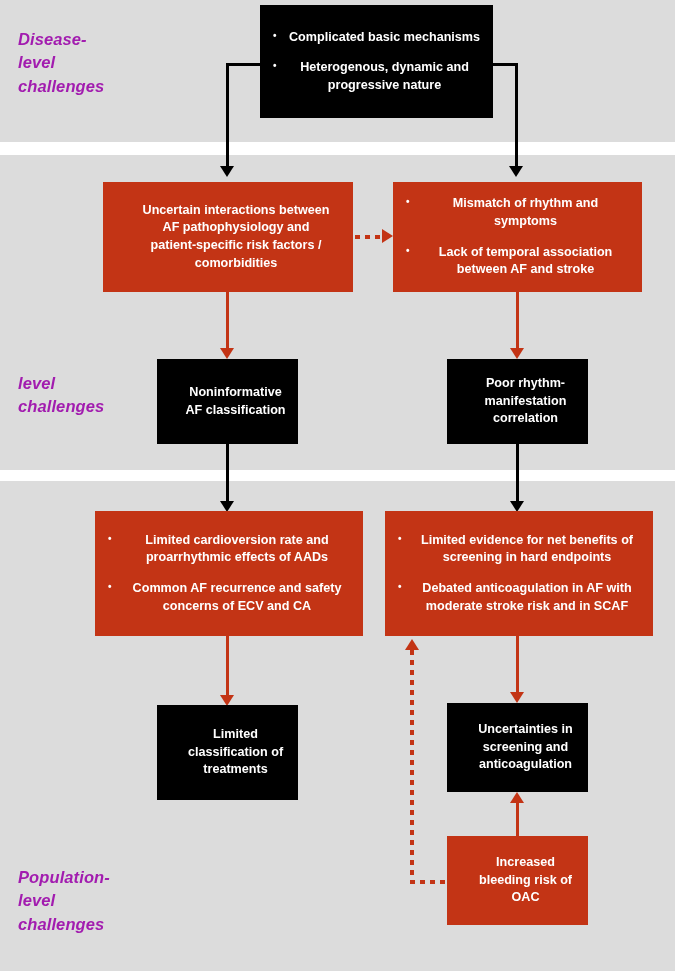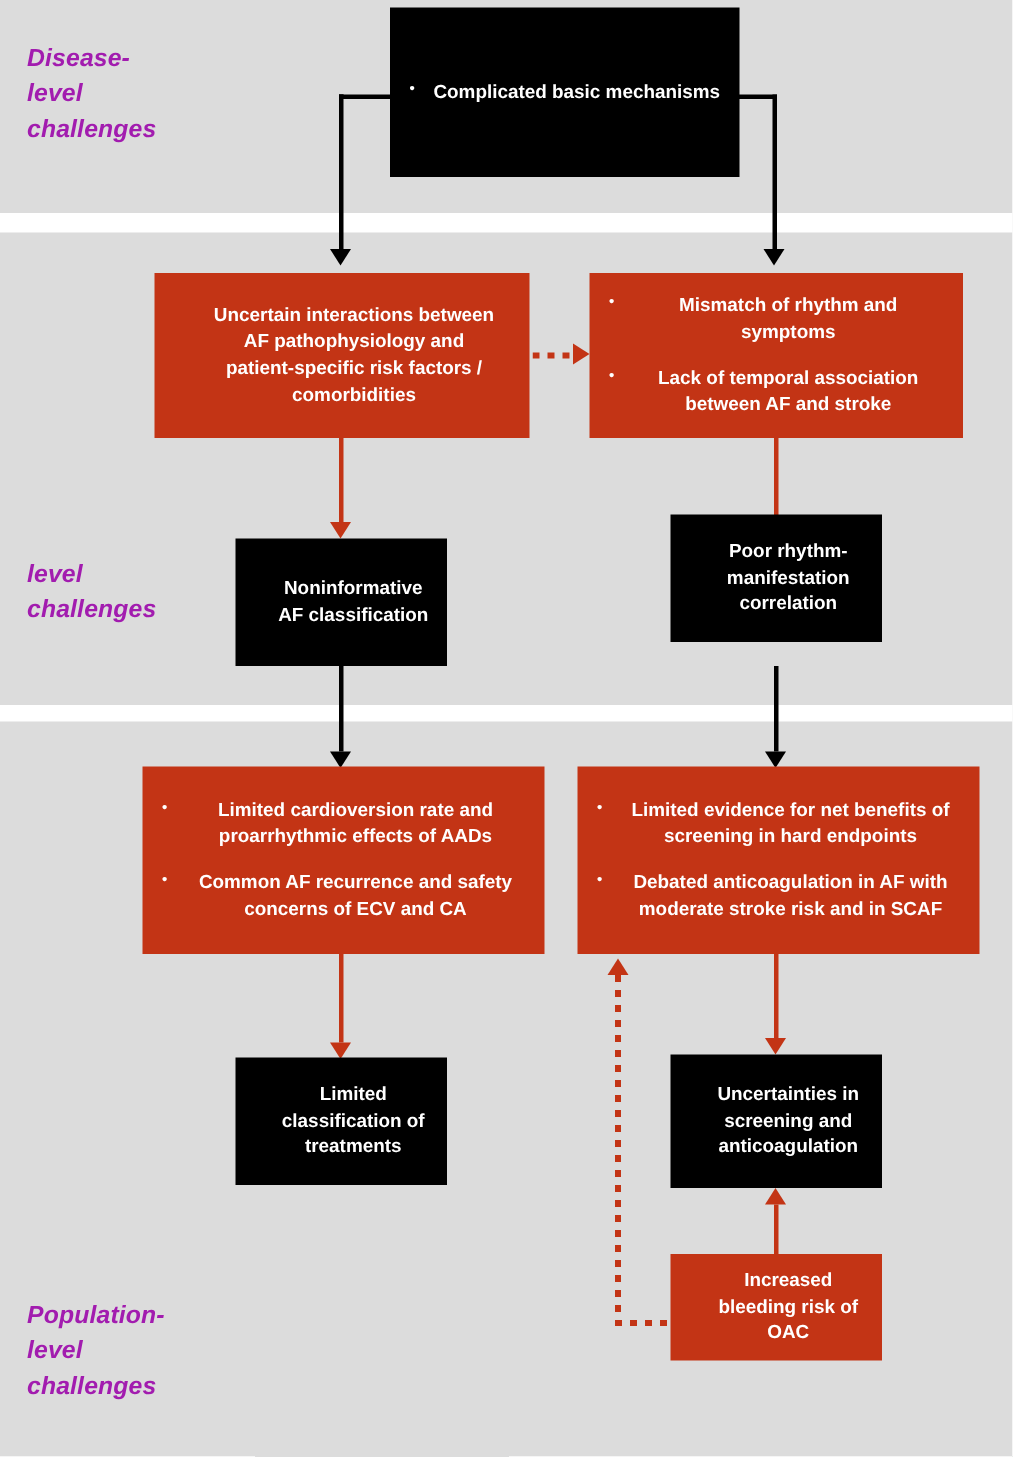--- a/index.html
+++ b/index.html
@@ -161,20 +161,21 @@
   <div class="arrow-down-black" style="left:220px; top:166px;"></div>
 
   <div class="conn hline-black" style="left:490px; top:63px; width:28px;"></div>
   <div class="conn vline-black" style="left:515px; top:63px; height:103px;"></div>
   <div class="arrow-down-black" style="left:509px; top:166px;"></div>
 
   <div class="box black" style="left:260px; top:5px; width:233px; height:113px;">
     <div class="inner">
       <ul class="bullets">
         <li>Complicated basic mechanisms</li>
+        <li>Heterogenous, dynamic and progressive nature</li>
       </ul>
     </div>
   </div>
 
   <div class="box red pad-left" style="left:103px; top:182px; width:250px; height:110px;">
     <div class="inner">
       <span class="plain-line">Uncertain interactions between</span>
       <span class="plain-line">AF pathophysiology and</span>
       <span class="plain-line">patient-specific risk factors /</span>
       <span class="plain-line">comorbidities</span>
@@ -199,21 +200,21 @@
   <div class="conn vline-red" style="left:516px; top:292px; height:56px;"></div>
   <div class="arrow-down-red" style="left:510px; top:348px;"></div>
 
   <div class="box black pad-left" style="left:157px; top:359px; width:141px; height:85px;">
     <div class="inner">
       <span class="plain-line">Noninformative</span>
       <span class="plain-line">AF classification</span>
     </div>
   </div>
 
-  <div class="box black pad-left" style="left:447px; top:343px; width:141px; height:85px;">
+  <div class="box black pad-left" style="left:447px; top:359px; width:141px; height:85px;">
     <div class="inner">
       <span class="plain-line">Poor rhythm-</span>
       <span class="plain-line">manifestation</span>
       <span class="plain-line">correlation</span>
     </div>
   </div>
 
   <div class="conn vline-black" style="left:226px; top:444px; height:57px;"></div>
   <div class="arrow-down-black" style="left:220px; top:501px;"></div>
 
@@ -237,40 +238,40 @@
       </ul>
     </div>
   </div>
 
   <div class="conn vline-red" style="left:226px; top:636px; height:59px;"></div>
   <div class="arrow-down-red" style="left:220px; top:695px;"></div>
 
   <div class="conn vline-red" style="left:516px; top:636px; height:56px;"></div>
   <div class="arrow-down-red" style="left:510px; top:692px;"></div>
 
-  <div class="box black pad-left" style="left:157px; top:705px; width:141px; height:85px;">
+  <div class="box black pad-left" style="left:157px; top:705px; width:141px; height:95px;">
     <div class="inner">
       <span class="plain-line">Limited</span>
       <span class="plain-line">classification of</span>
       <span class="plain-line">treatments</span>
     </div>
   </div>
 
   <div class="box black pad-left" style="left:447px; top:703px; width:141px; height:89px;">
     <div class="inner">
       <span class="plain-line">Uncertainties in</span>
       <span class="plain-line">screening and</span>
       <span class="plain-line">anticoagulation</span>
     </div>
   </div>
 
   <div class="conn vline-red" style="left:516px; top:803px; height:33px;"></div>
   <div class="arrow-up-red" style="left:510px; top:792px;"></div>
 
-  <div class="box red pad-left" style="left:447px; top:836px; width:141px; height:71px;">
+  <div class="box red pad-left" style="left:447px; top:836px; width:141px; height:89px;">
     <div class="inner">
       <span class="plain-line">Increased</span>
       <span class="plain-line">bleeding risk of</span>
       <span class="plain-line">OAC</span>
     </div>
   </div>
 
   <div class="dotted-h" style="left:410px; top:880px; width:39px;"></div>
   <div class="dotted-v" style="left:410px; top:650px; height:234px;"></div>
   <div class="arrow-up-red" style="left:405px; top:639px;"></div>

